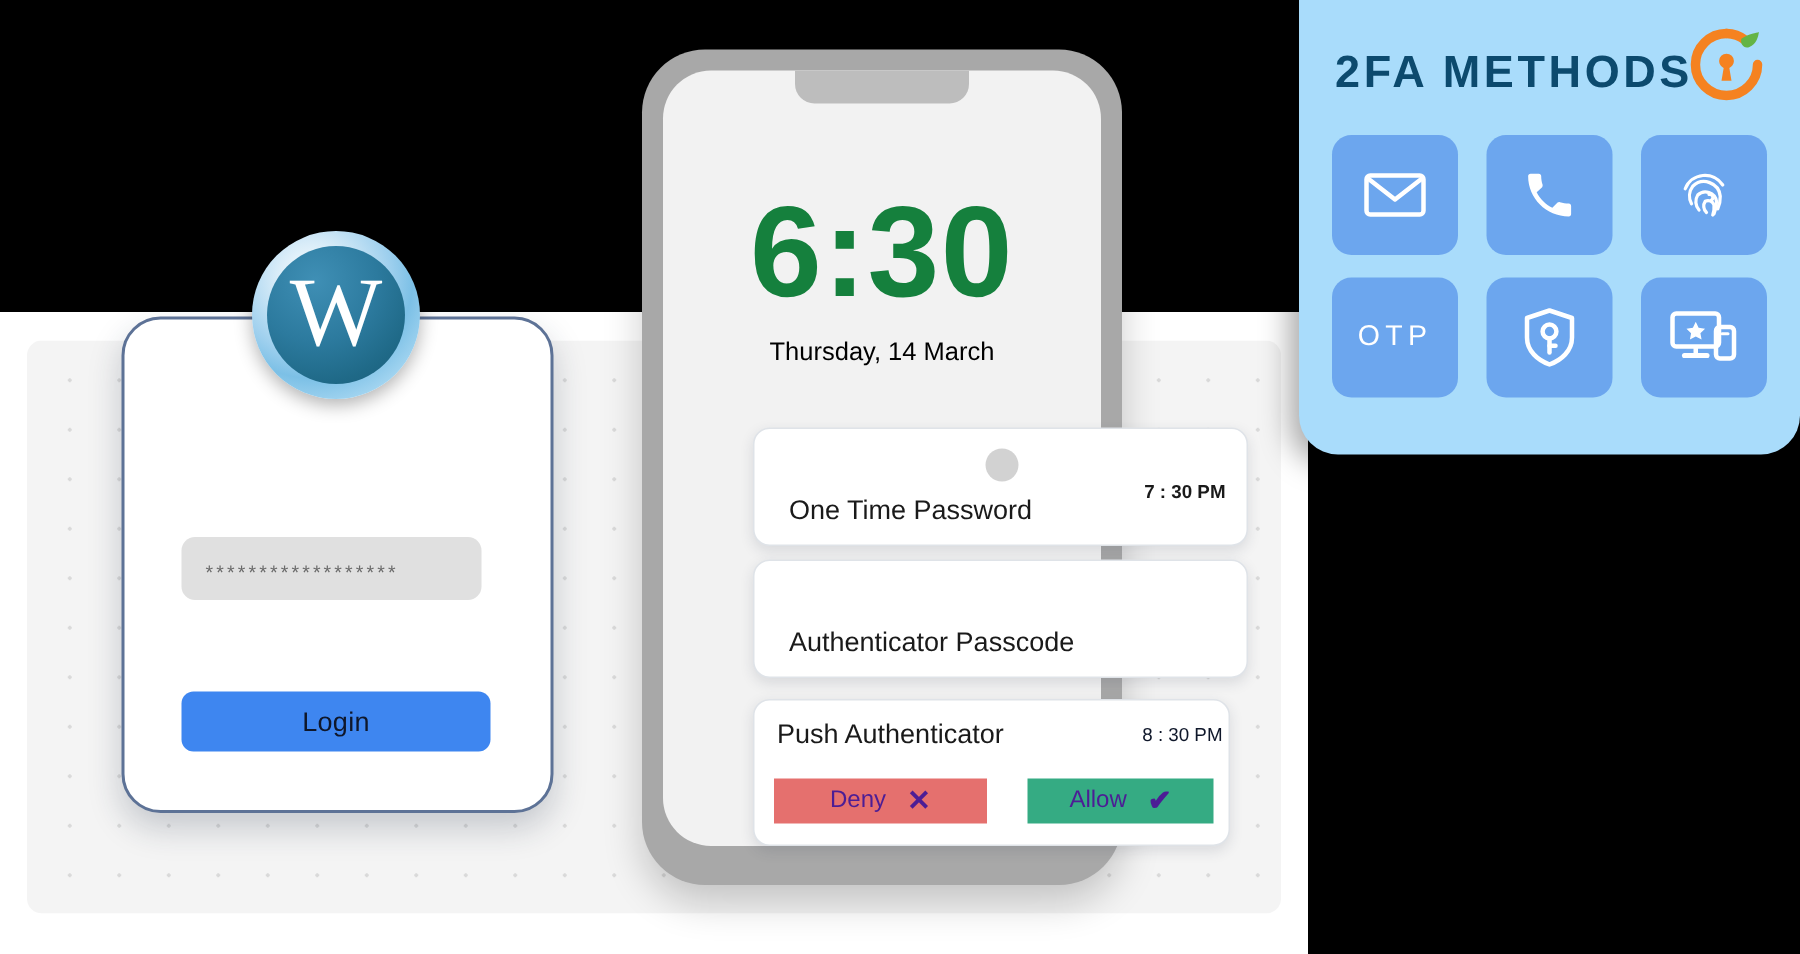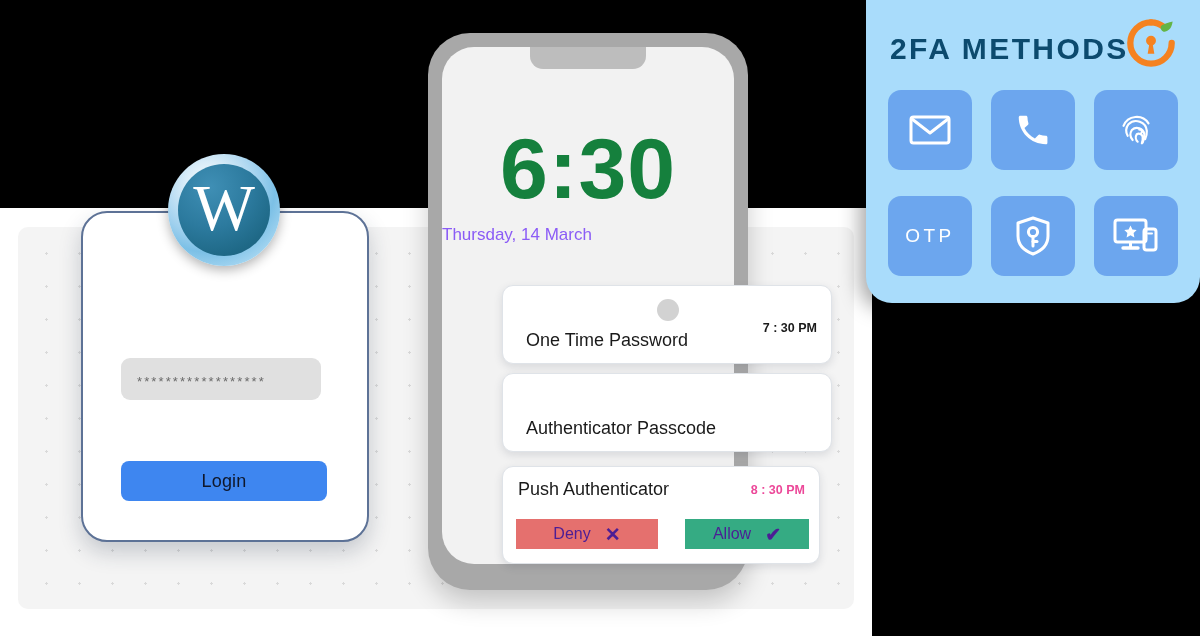--- a/index.html
+++ b/index.html
@@ -163,23 +163,23 @@
     font-size: 86px;
     font-weight: 700;
     color: #15803d;
     letter-spacing: 1px;
     line-height: 1;
   }
   .clock-date {
     position: absolute;
     top: 178px;
     width: 100%;
-    text-align: left;
+    text-align: center;
     font-size: 17px;
-    color: #8b5cf6;
+    color: #000000;
     font-weight: 400;
   }
 
   
   .notif {
     position: absolute;
     background: #ffffff;
     border: 1px solid #dfe3e8;
     border-radius: 11px;
     box-shadow: 0 3px 9px rgba(40,50,70,0.13);
@@ -232,25 +232,25 @@
   
   .push-title {
     position: absolute;
     left: 15px;
     top: 12px;
     font-size: 18px;
     color: #1a1a1a;
   }
   .push-time {
     position: absolute;
-    right: 14px;
+    right: 4px;
     top: 16px;
     font-size: 12.5px;
-    font-weight: bold;
-    color: #ec4899;
+    font-weight: normal;
+    color: #0f172a;
   }
   .action-btn {
     position: absolute;
     top: 52px;
     height: 30px;
     display: flex;
     align-items: center;
     justify-content: center;
     gap: 14px;
     font-size: 16px;
@@ -293,21 +293,21 @@
   }
 
   .tile-grid {
     position: absolute;
     left: 22px;
     top: 90px;
     width: 290px;
     display: grid;
     grid-template-columns: repeat(3, 84px);
     grid-template-rows: repeat(2, 80px);
-    gap: 26px 19px;
+    gap: 15px 19px;
   }
   .tile {
     background: #6ca6ee;
     border-radius: 13px;
     display: flex;
     align-items: center;
     justify-content: center;
     cursor: pointer;
   }
   .tile.otp-tile {

